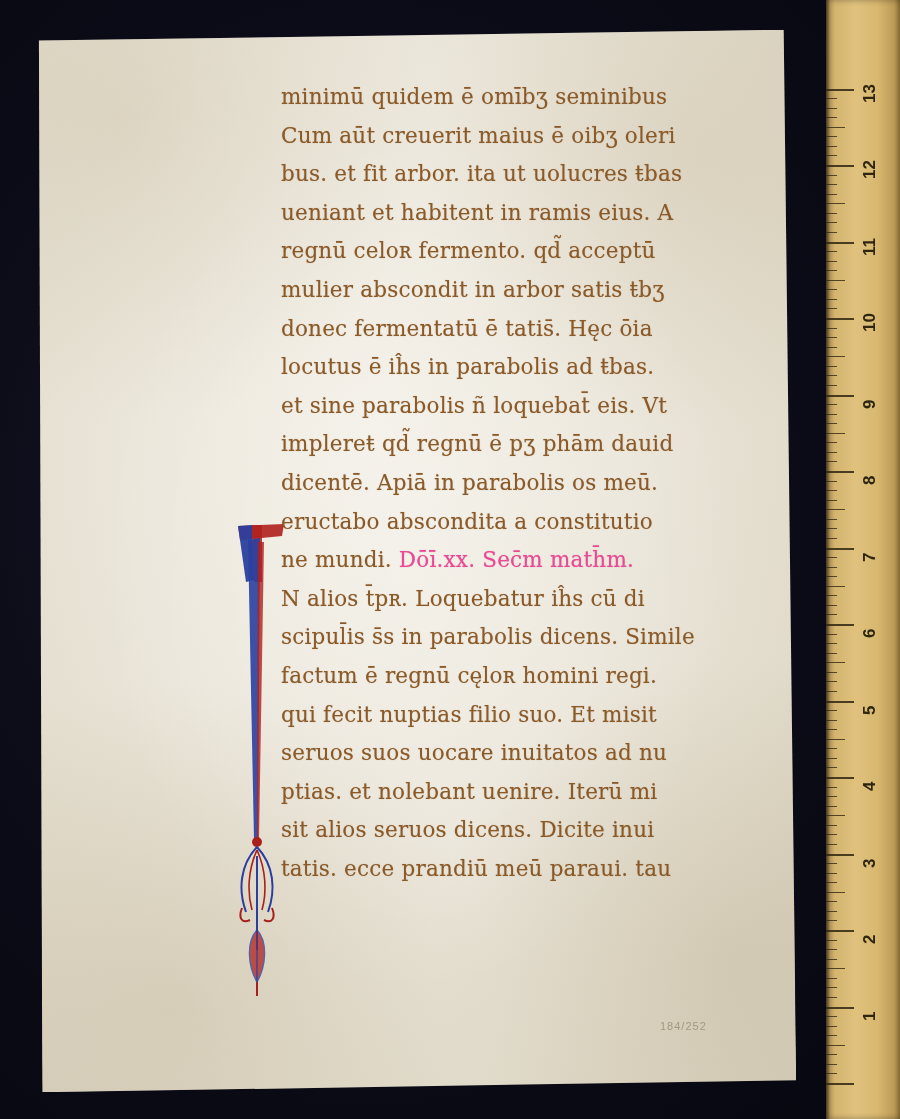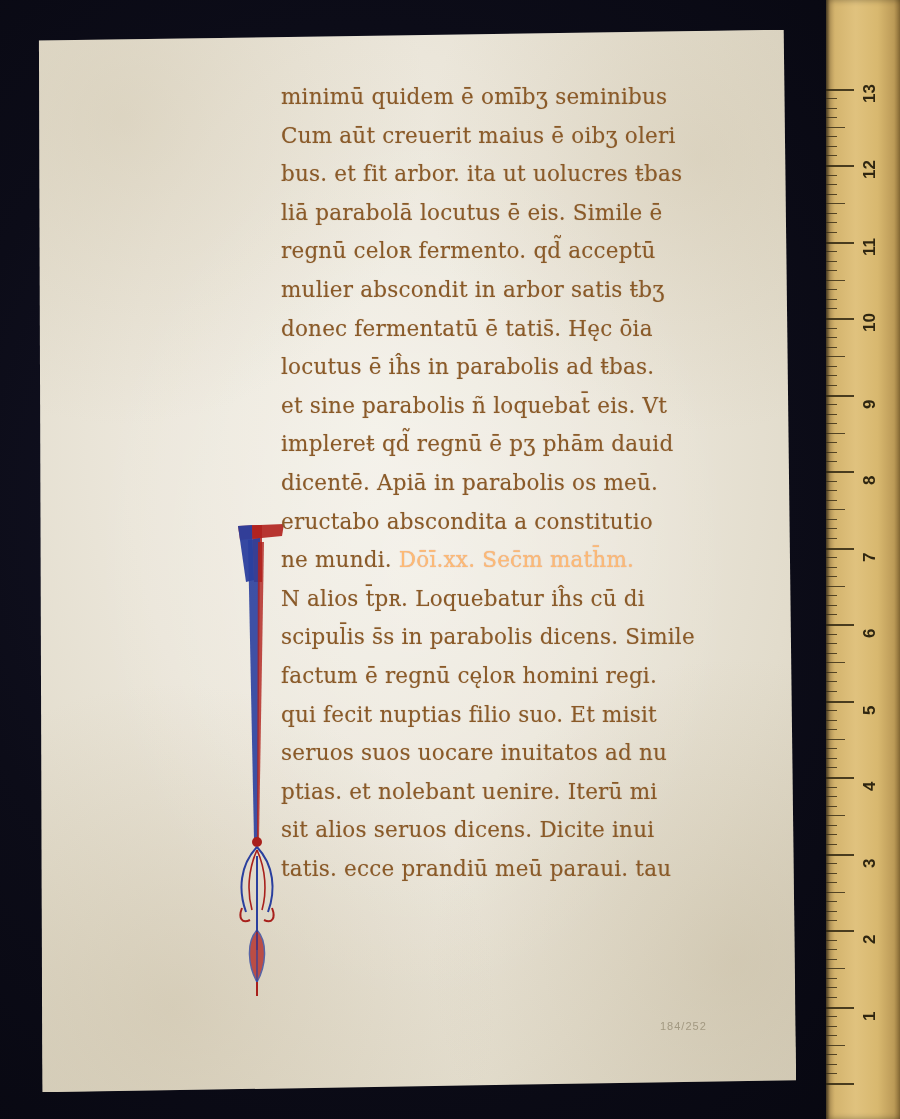--- a/index.html
+++ b/index.html
@@ -100,21 +100,21 @@
     height: 38.6px;
     line-height: 38.6px;
     white-space: nowrap;
     font-family: "DejaVu Serif", serif;
     font-size: 21.5px;
     color: #8a5a28;
     letter-spacing: 0.2px;
     text-shadow: 0 0 1px rgba(120,70,25,0.35);
   }
   .line .rub {
-    color: #fdba74;
+    color: #ec4899;
     text-shadow: 0 0 1px rgba(150,25,20,0.35);
   }
   
   #initial {
     position: absolute;
     left: 232px;
     top: 520px;
     width: 60px;
     height: 480px;
   }
@@ -161,21 +161,21 @@
 
     <path d="M25 410 C 14 422, 16 446, 25 462 C 34 446, 36 422, 25 410 Z" fill="#b0201c" opacity="0.75" stroke="#2a3f9e" stroke-width="1.5"></path>
     <path d="M25 414 L25 462" stroke="#2a3f9e" stroke-width="1.2"></path>
     <path d="M25 462 L25 476" stroke="#a8201c" stroke-width="2"></path>
   </svg>
 
   <div id="textblock">
       <div class="line"><span>minimū quidem ē omībʒ seminibus</span></div>
       <div class="line"><span>Cum aūt creuerit maius ē oibʒ oleri</span></div>
       <div class="line"><span>bus. et fit arbor. ita ut uolucres ŧbas</span></div>
-      <div class="line"><span>liā parabolā locutus ē eis. Simile ē</span></div>
+      <div class="line"><span>ueniant et habitent in ramis eius. A</span></div>
       <div class="line"><span>regnū celoʀ fermento. qd̃ acceptū</span></div>
       <div class="line"><span>mulier abscondit in arbor satis ŧbʒ</span></div>
       <div class="line"><span>donec fermentatū ē tatis̄. Hęc ōia</span></div>
       <div class="line"><span>locutus ē iĥs in parabolis ad ŧbas.</span></div>
       <div class="line"><span>et sine parabolis ñ loquebat̄ eis. Vt</span></div>
       <div class="line"><span>implereŧ qd̃ regnū ē pʒ phām dauid</span></div>
       <div class="line"><span>dicentē. Apiā in parabolis os meū.</span></div>
       <div class="line"><span>eructabo abscondita a constitutio</span></div>
       <div class="line"><span>ne mundi. </span><span class="rub">Dōī.xx. Sec̄m math̄m.</span></div>
       <div class="line"><span>N alios t̄pʀ. Loquebatur iĥs cū di</span></div>

